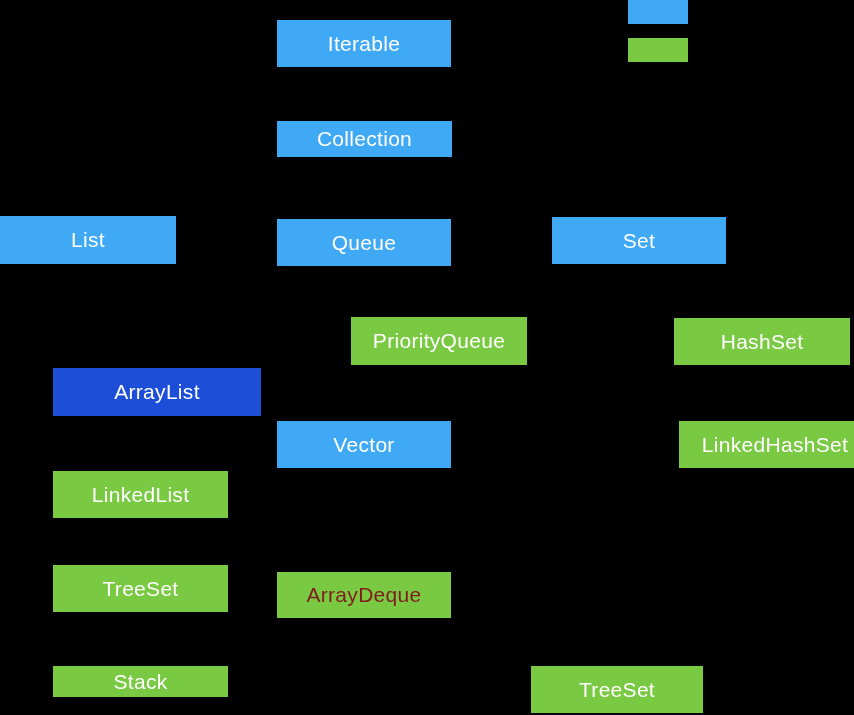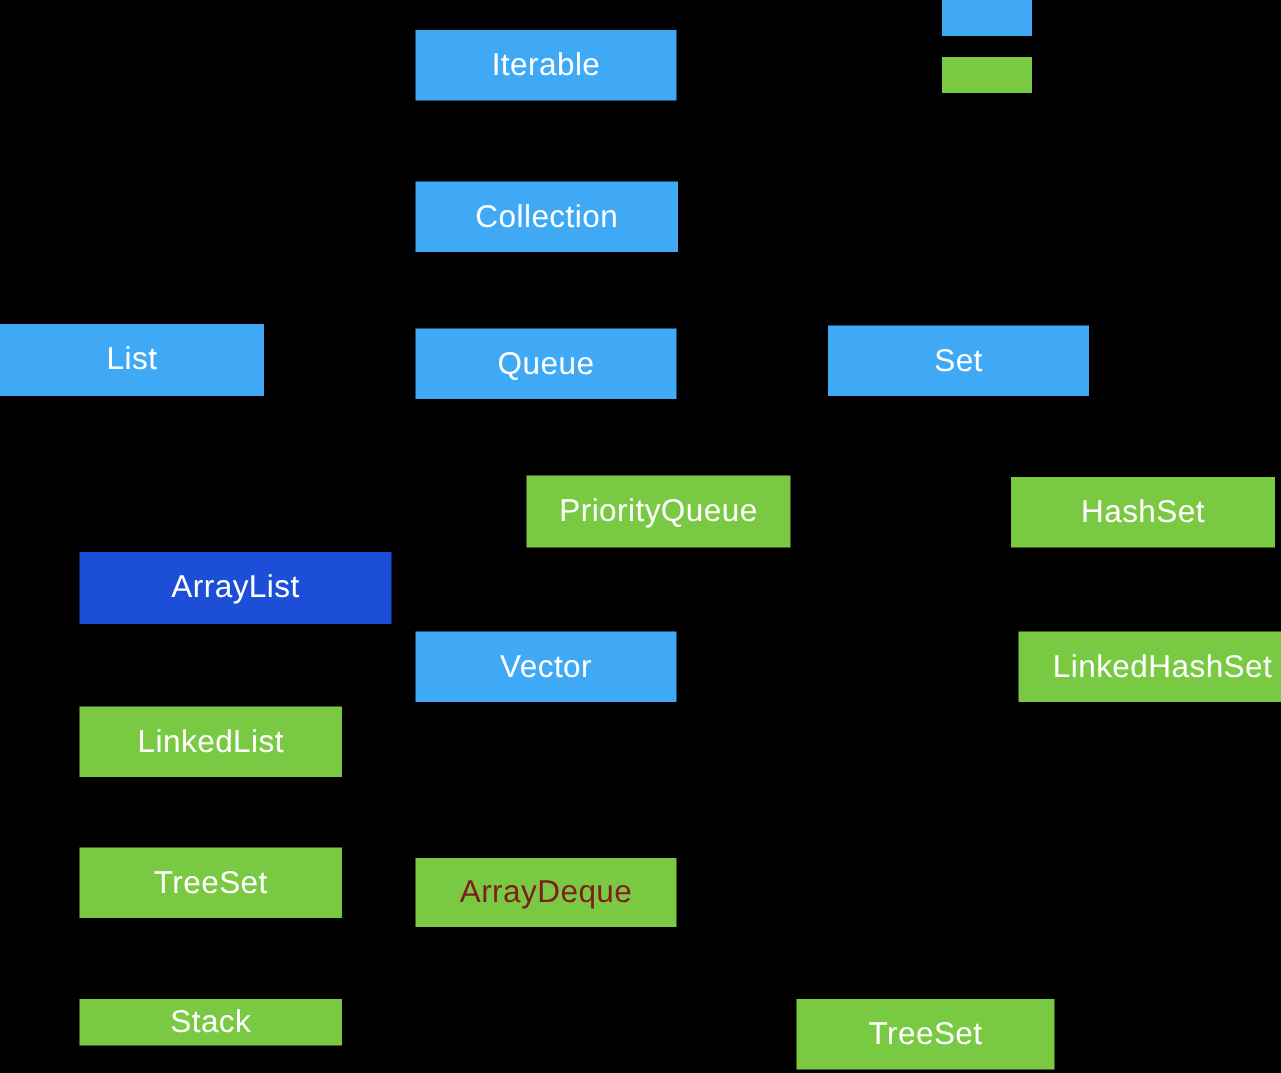--- a/index.html
+++ b/index.html
@@ -32,21 +32,21 @@
     height: 24px;
   }
 </style>
 </head>
 <body>
 
 <div class="canvas" style="background: rgb(0, 0, 0);">
     <div class="swatch" style="left: 628px; top: 0px; width: 60px; height: 24px; background: rgb(63, 169, 245);"></div>
     <div class="swatch" style="left: 628px; top: 38px; width: 60px; height: 24px; background: rgb(122, 201, 67);"></div>
     <div class="node" style="left: 277px; top: 20px; width: 174px; height: 47px; background: rgb(63, 169, 245); color: rgb(255, 255, 255);">Iterable</div>
-    <div class="node" style="left: 277px; top: 121px; width: 175px; height: 47px; background: rgb(63, 169, 245); color: rgb(255, 255, 255);">Collection</div>
+    <div class="node" style="left: 277px; top: 121px; width: 175px; height: 36px; background: rgb(63, 169, 245); color: rgb(255, 255, 255);">Collection</div>
     <div class="node" style="left: 0px; top: 216px; width: 176px; height: 48px; background: rgb(63, 169, 245); color: rgb(255, 255, 255);">List</div>
     <div class="node" style="left: 277px; top: 219px; width: 174px; height: 47px; background: rgb(63, 169, 245); color: rgb(255, 255, 255);">Queue</div>
     <div class="node" style="left: 552px; top: 217px; width: 174px; height: 47px; background: rgb(63, 169, 245); color: rgb(255, 255, 255);">Set</div>
     <div class="node" style="left: 351px; top: 317px; width: 176px; height: 48px; background: rgb(122, 201, 67); color: rgb(255, 255, 255); text-align: center;">PriorityQueue</div>
     <div class="node" style="left: 674px; top: 318px; width: 176px; height: 47px; background: rgb(122, 201, 67); color: rgb(255, 255, 255);">HashSet</div>
     <div class="node" style="left: 53px; top: 368px; width: 208px; height: 48px; background: #1d4ed8; color: rgb(255, 255, 255);">ArrayList</div>
     <div class="node" style="left: 277px; top: 421px; width: 174px; height: 47px; background: rgb(63, 169, 245); color: rgb(255, 255, 255);">Vector</div>
     <div class="node" style="left: 679px; top: 421px; width: 192px; height: 47px; background: rgb(122, 201, 67); color: rgb(255, 255, 255);">LinkedHashSet</div>
     <div class="node" style="left: 53px; top: 471px; width: 175px; height: 47px; background: rgb(122, 201, 67); color: rgb(255, 255, 255);">LinkedList</div>
     <div class="node" style="left: 53px; top: 565px; width: 175px; height: 47px; background: rgb(122, 201, 67); color: rgb(255, 255, 255);">TreeSet</div>

